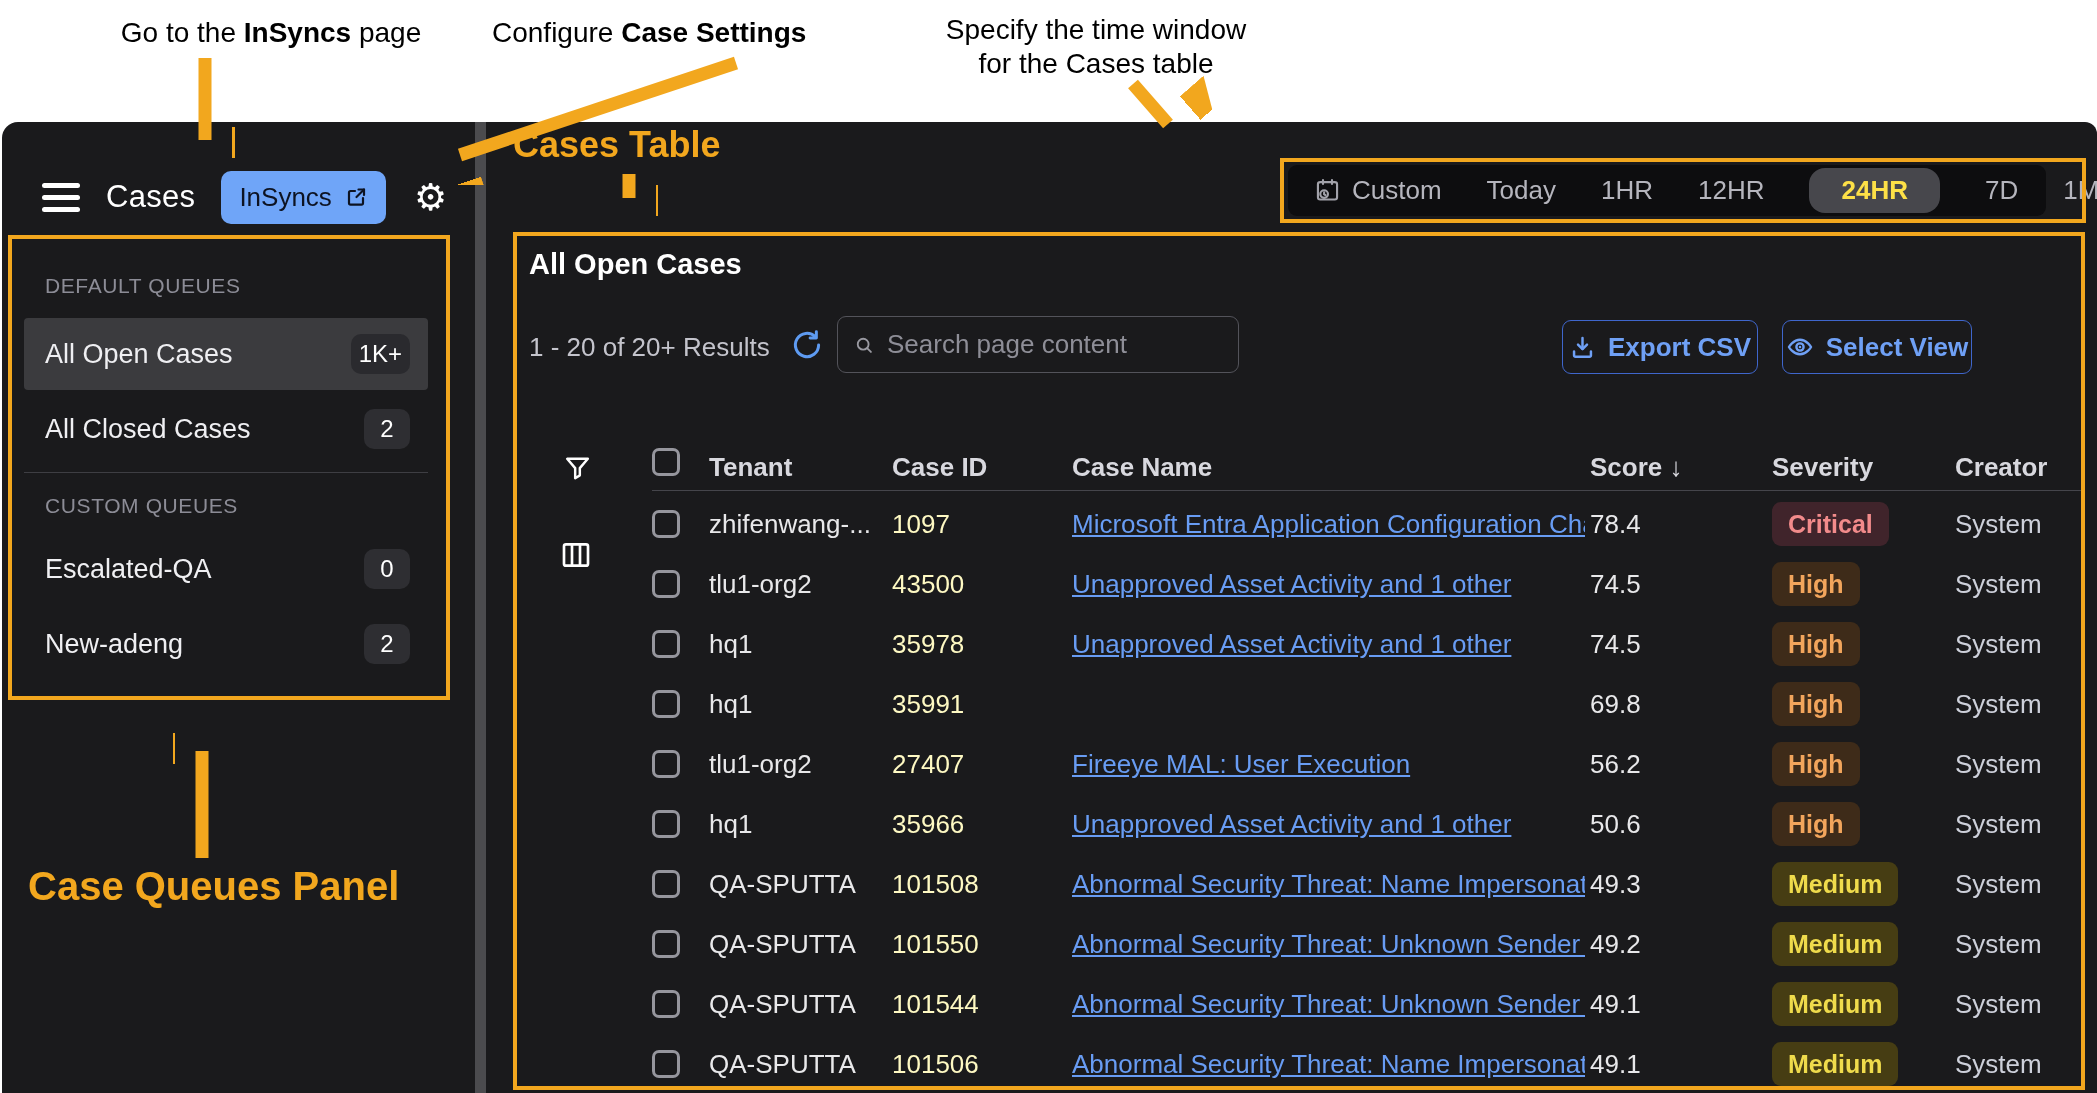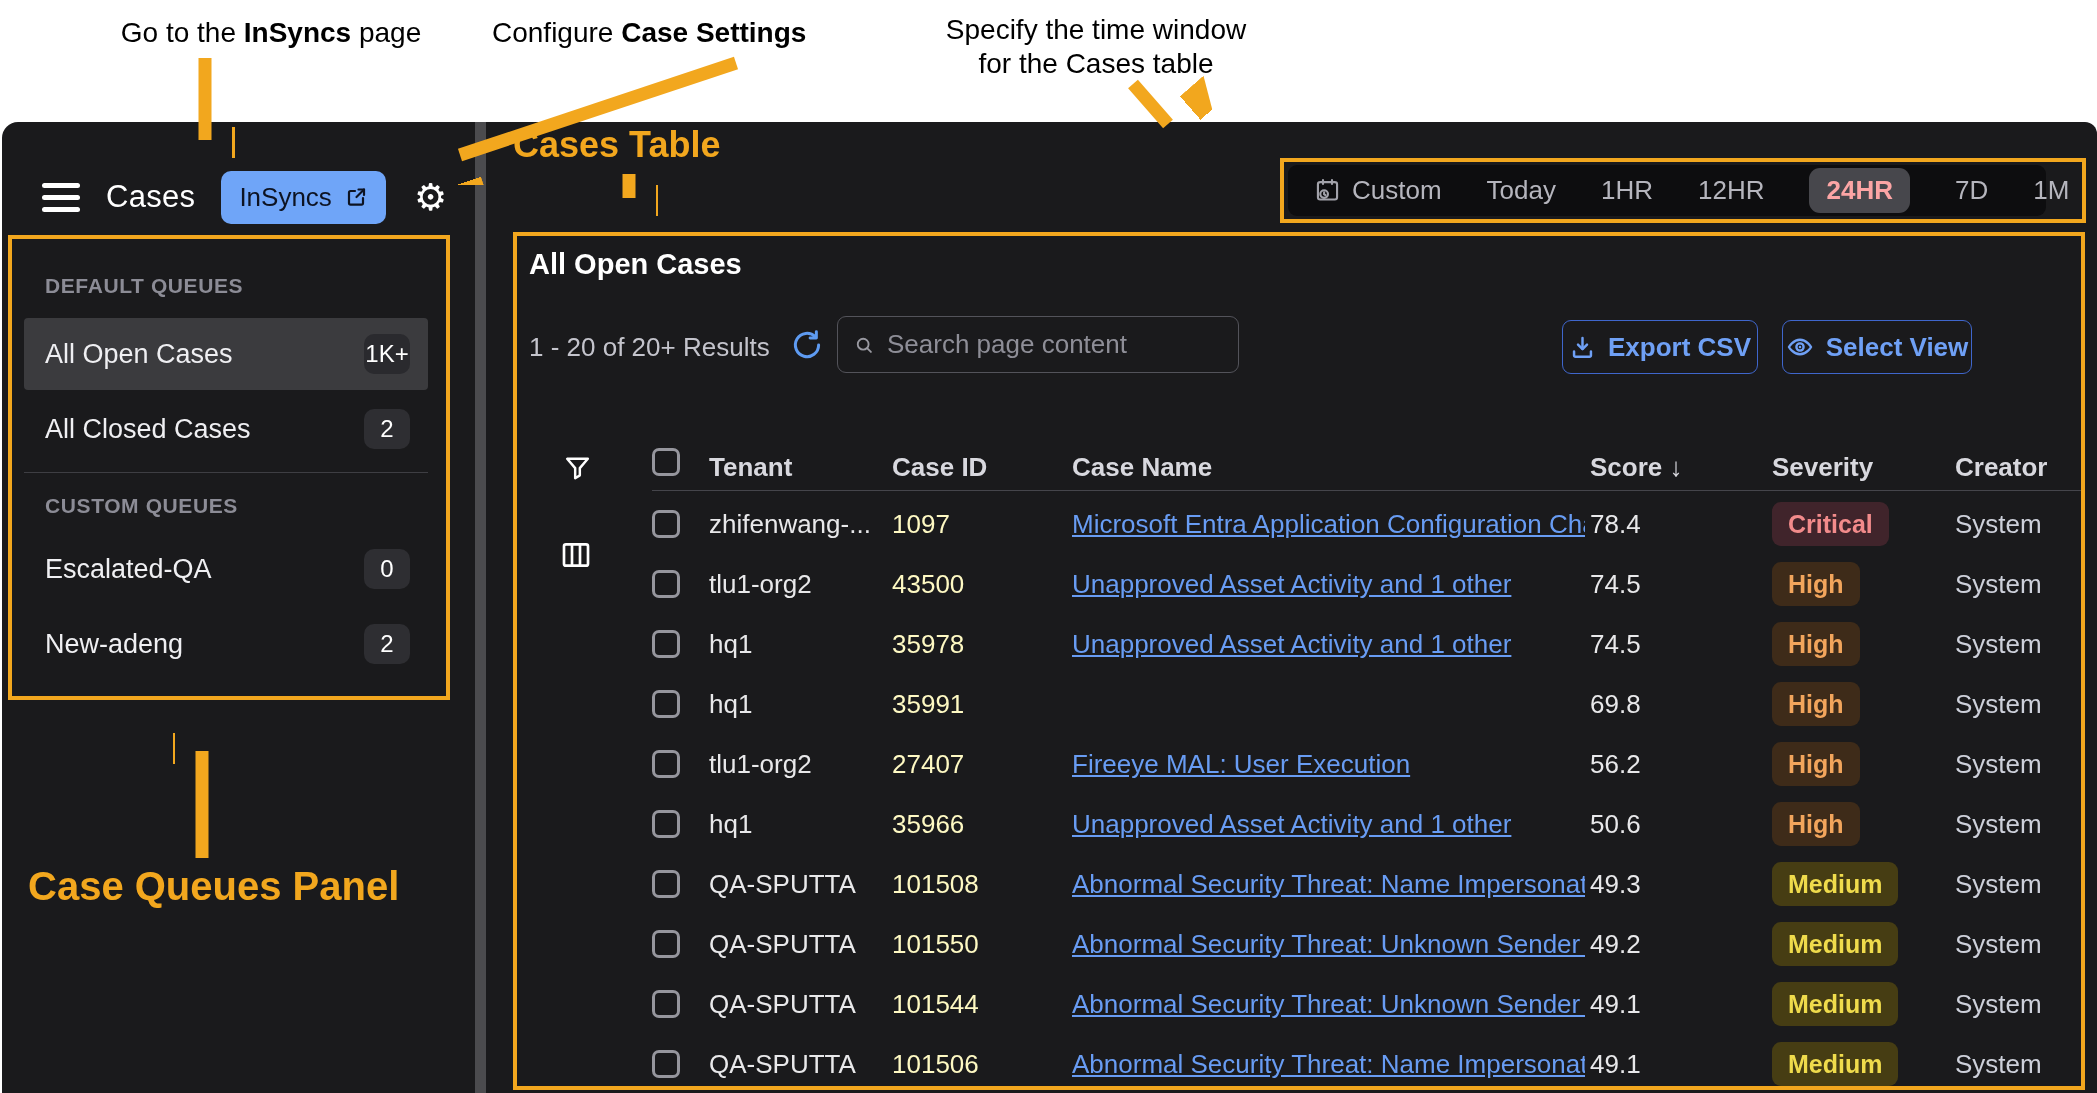--- a/index.html
+++ b/index.html
@@ -21,40 +21,40 @@
   .sidebar{position:absolute;left:0;top:0;width:473px;height:100%}
   .side-header{position:absolute;left:40px;top:48px;height:54px;display:flex;align-items:center;gap:26px}
   .hamburger{display:flex;flex-direction:column;gap:7px;width:38px}
   .hamburger i{display:block;height:5px;border-radius:2.5px;background:#fff}
   .side-title{color:#fff;font-size:31px;font-weight:500;letter-spacing:.3px}
   .insyncs-btn{display:flex;align-items:center;gap:12px;background:#6FA5F8;color:#0D1322;
     border:none;border-radius:10px;padding:11px 18px;font-size:26px;font-weight:500;cursor:pointer;
     font-family:"Liberation Sans",sans-serif}
   .gear{font-size:37px;color:#fff;line-height:1;cursor:pointer;margin-left:2px}
 
-  .sec-label{position:absolute;left:43px;font-size:21px;font-weight:bold;color:#8C8C96;letter-spacing:.6px}
+  .sec-label{position:absolute;left:43px;font-size:21px;font-weight:normal;color:#8C8C96;letter-spacing:.6px}
   .queue-list{position:absolute;left:22px;width:404px}
   .queue-item{position:absolute;left:0;width:100%;height:72px;display:flex;align-items:center;
     justify-content:space-between;padding:0 18px 0 21px;border-radius:4px;cursor:pointer}
   .queue-item.selected{background:#3B3B3E}
   .queue-item .q-label{color:#EFEFF2;font-size:27px}
   .queue-item .q-count{background:#2E2E32;color:#fff;font-size:24px;border-radius:10px;
-    padding:6px 1px;min-width:46px;text-align:center}
+    padding:6px 8px;min-width:46px;text-align:center}
   .queue-item.selected .q-count{background:#2A2A2E}
   .q-divider{position:absolute;left:22px;width:404px;height:1px;background:#3E3E43}
 
   .vdivider{position:absolute;left:473px;top:0;width:11px;height:100%;background:#4B4B4E}
 
   
   .main{position:absolute;left:0;top:0;right:0;bottom:0}
 
   .timebar{position:absolute;left:1286px;top:43px;width:758px;height:51px;background:#0D0D0F;
     border-radius:9px;display:flex;align-items:center;padding:0 26px;gap:45px}
   .time-opt{color:#B5B5BD;font-size:26px;cursor:pointer;display:flex;align-items:center;gap:11px;white-space:nowrap}
-  .time-opt.selected{background:#47474C;color:#fca5a5;font-weight:bold;border-radius:11px;padding:7px 17px}
+  .time-opt.selected{background:#47474C;color:#fde047;font-weight:bold;border-radius:16px;padding:7px 32px}
 
   .heading{position:absolute;left:527px;top:126px;color:#fff;font-size:29px;font-weight:bold}
   .results{position:absolute;left:527px;top:210px;color:#C4C4CC;font-size:26px}
   .refresh{position:absolute;left:788px;top:206px;width:34px;height:34px;cursor:pointer}
 
   .searchbox{position:absolute;left:835px;top:194px;width:402px;height:57px;border:1.5px solid #53535A;
     border-radius:9px;display:flex;align-items:center;padding:12px 16px;gap:13px;background:transparent}
   .searchbox input{flex:1;background:transparent;border:none;outline:none;color:#E8E8EA;
     font-size:26px;font-family:"Liberation Sans",sans-serif}
   .searchbox input::placeholder{color:#8E8E97}

